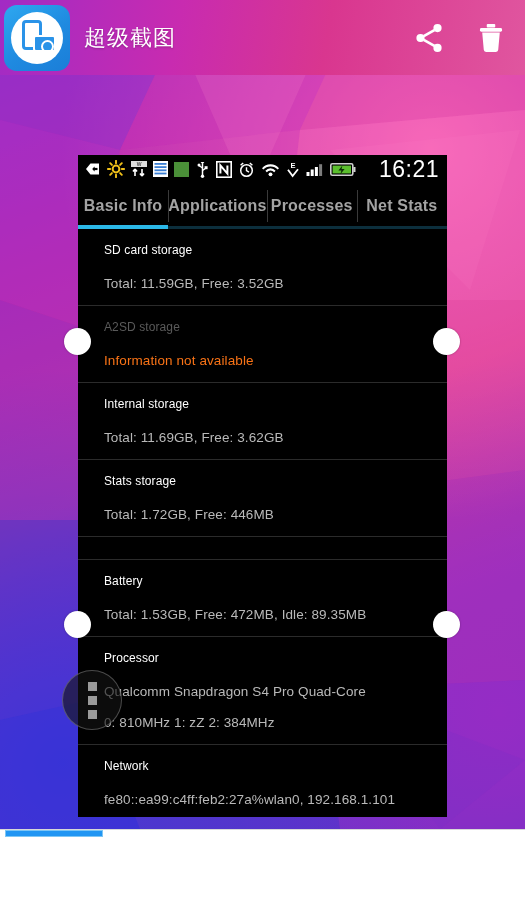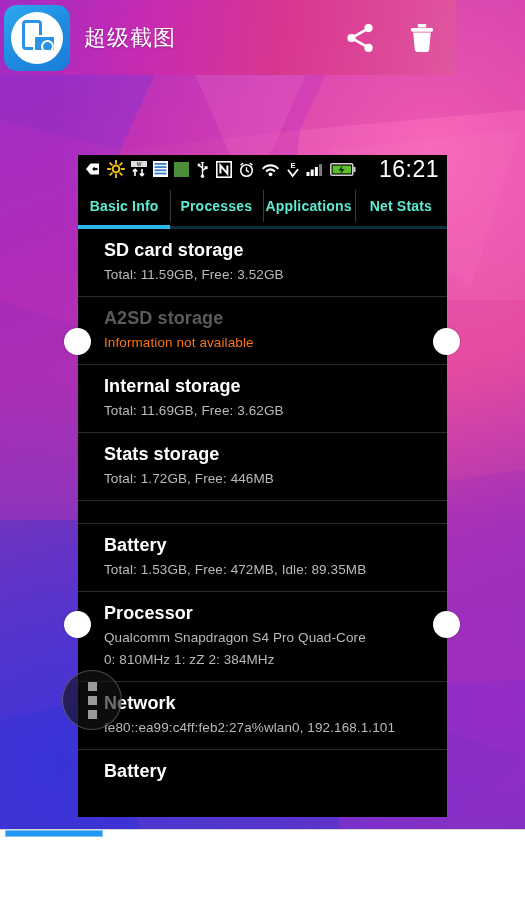--- a/index.html
+++ b/index.html
@@ -23,21 +23,21 @@
     background:
       radial-gradient(circle at 82% 18%, rgba(255,110,190,0.95) 0%, rgba(255,110,190,0) 46%),
       radial-gradient(circle at 12% 92%, rgba(50,60,220,0.98) 0%, rgba(50,60,220,0) 44%),
       radial-gradient(circle at 95% 86%, rgba(150,40,200,0.9) 0%, rgba(150,40,200,0) 40%),
       linear-gradient(160deg, #9b2fc9 0%, #c22ba8 28%, #d63a92 52%, #8a31c7 74%, #4730c9 100%);
   }
   #wallpaper svg{ position:absolute; left:0; top:0; width:525px; height:829px; }
 
   
   #topbar{
-    position:absolute; left:0; top:0; width:456px; height:75px;
+    position:absolute; left:0; top:0; width:525px; height:75px;
     display:flex; align-items:center;
     background:linear-gradient(100deg,#a22bc4 0%, #c82bb0 34%, #d9368f 62%, #e0569f 100%);
     z-index:30;
   }
   #appicon{
     width:66px; height:66px; margin-left:4px; border-radius:13px;
     background:linear-gradient(145deg,#2ea8f0 0%, #1f8ae0 55%, #1b7ed8 100%);
     display:flex; align-items:center; justify-content:center;
     flex:0 0 auto;
   }
@@ -85,42 +85,42 @@
     margin-left:auto; color:#ffffff; font-size:23px; letter-spacing:.5px;
     font-family:"Liberation Sans", sans-serif; padding-right:2px;
   }
 
   
   #tabs{
     display:flex; height:46px; background:#000; position:relative;
   }
   .tab{
     flex:1 1 0; display:flex; align-items:center; justify-content:center;
-    color:#5eead4; font-size:14px; font-weight:bold; letter-spacing:.2px;
+    color:#a3a3a3; font-size:16px; font-weight:bold; letter-spacing:.2px;
     position:relative;
   }
   .tab + .tab:before{
     content:""; position:absolute; left:0; top:7px; bottom:7px; width:1px;
     background:#3a3a3a;
   }
   .tab .ul{
     position:absolute; left:0; right:0; bottom:0; height:3px; background:#1e1e1e;
   }
   .tab.active .ul{ background:#2bb8e8; height:4px; }
   .tab:not(.active) .ul{ background:#0c2f3d; }
 
   
   #list{ background:#000; }
   .row{ padding:10px 0 12px 26px; border-bottom:1px solid #2b2b2b; }
   .row .t{
-    color:#ffffff; font-size:18px; line-height:23px; font-weight:bold;
+    color:#ffffff; font-size:12px; line-height:23px; font-weight:normal;
     letter-spacing:.1px;
   }
   .row .s{
-    color:#b9b9b9; font-size:13.5px; line-height:19px; margin-top:3px;
+    color:#b9b9b9; font-size:13.5px; line-height:19px; margin-top:12px;
     letter-spacing:.1px;
   }
   .row.dim .t{ color:#5a5a5a; }
   .row.dim .s{ color:#f97316; }
   .row.last{ border-bottom:none; padding-bottom:20px; }
 
   
   .handle{
     position:absolute; width:27px; height:27px; border-radius:50%;
     background:#ffffff; z-index:40;
@@ -286,25 +286,25 @@
       </svg>
       <div id="clock">16:21</div>
     </div>
 
     <div id="tabs">
       <div class="tab active">
         <span>Basic Info</span>
         <span class="ul"></span>
       </div>
       <div class="tab">
+        <span>Applications</span>
+        <span class="ul"></span>
+      </div>
+      <div class="tab">
         <span>Processes</span>
-        <span class="ul"></span>
-      </div>
-      <div class="tab">
-        <span>Applications</span>
         <span class="ul"></span>
       </div>
       <div class="tab">
         <span>Net Stats</span>
         <span class="ul"></span>
       </div>
     </div>
 
     <div id="list">
 

